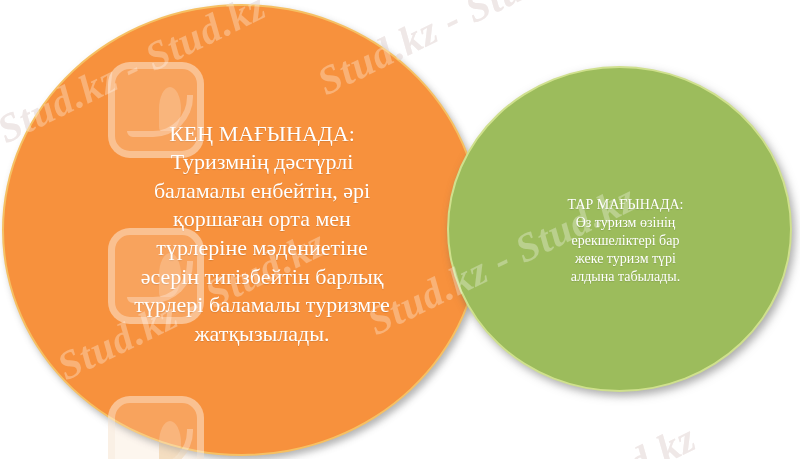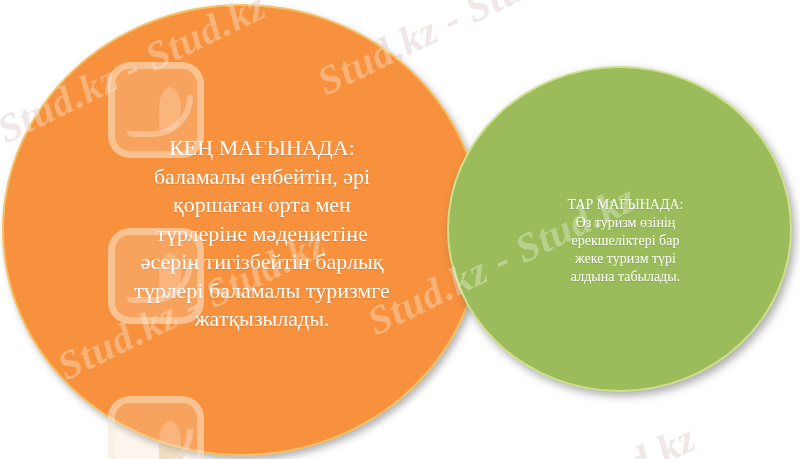--- a/index.html
+++ b/index.html
@@ -137,20 +137,21 @@
       <div class="wm-text" style="left: 60px; top: 345px; font-size: 40px; transform: rotate(-26deg);">Stud.kz - Stud.kz</div>
       <div class="wm-text" style="left: 430px; top: 540px; font-size: 40px; transform: rotate(-26deg);">Stud.kz - Stud.kz</div>
       <div class="wm-logo" style="left: 108px; top: 62px;"></div>
       <div class="wm-logo" style="left: 108px; top: 228px;"></div>
       <div class="wm-logo" style="left: 108px; top: 396px;"></div>
     </div>
 
   <div class="ellipse" id="orange-ellipse">
     <div class="body-text">
       <span class="line">КЕҢ МАҒЫНАДА:</span>
+      <span class="line">Туризмнің дәстүрлі</span>
       <span class="line">баламалы енбейтін, әрі</span>
       <span class="line">қоршаған орта мен</span>
       <span class="line">түрлеріне мәдениетіне</span>
       <span class="line">әсерін тигізбейтін барлық</span>
       <span class="line">түрлері баламалы туризмге</span>
       <span class="line">жатқызылады.</span>
     </div>
   </div>
 
   <div class="ellipse" id="green-ellipse">

